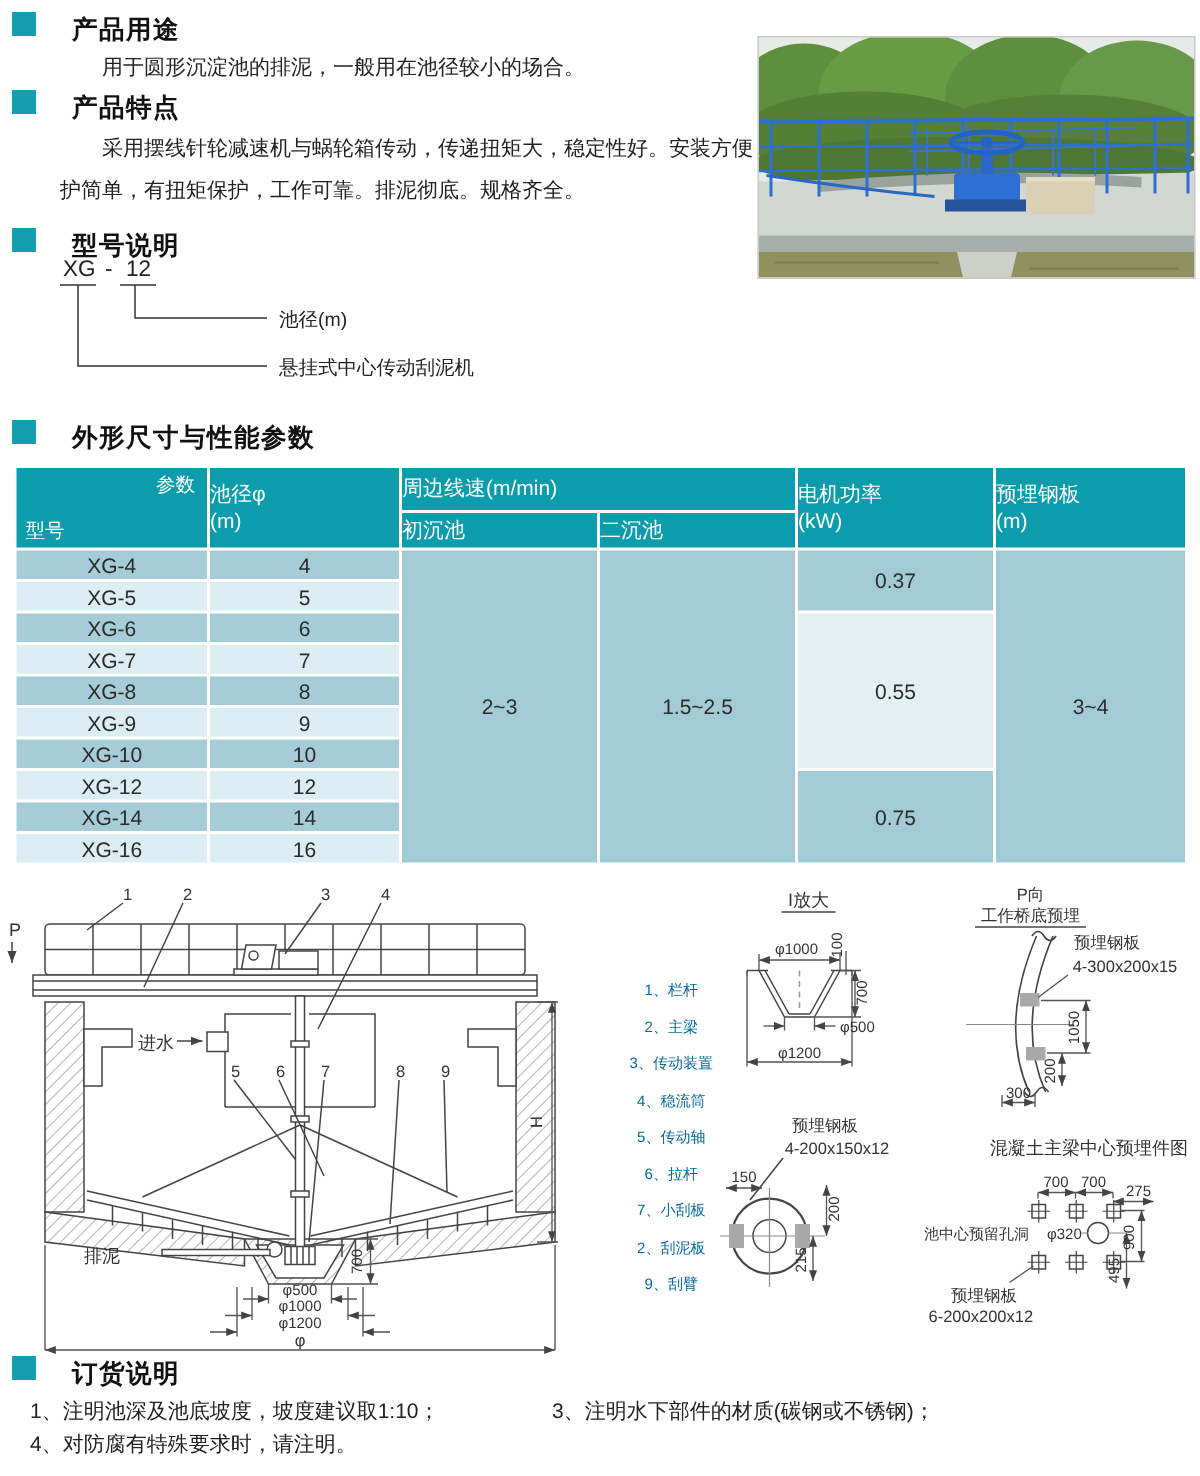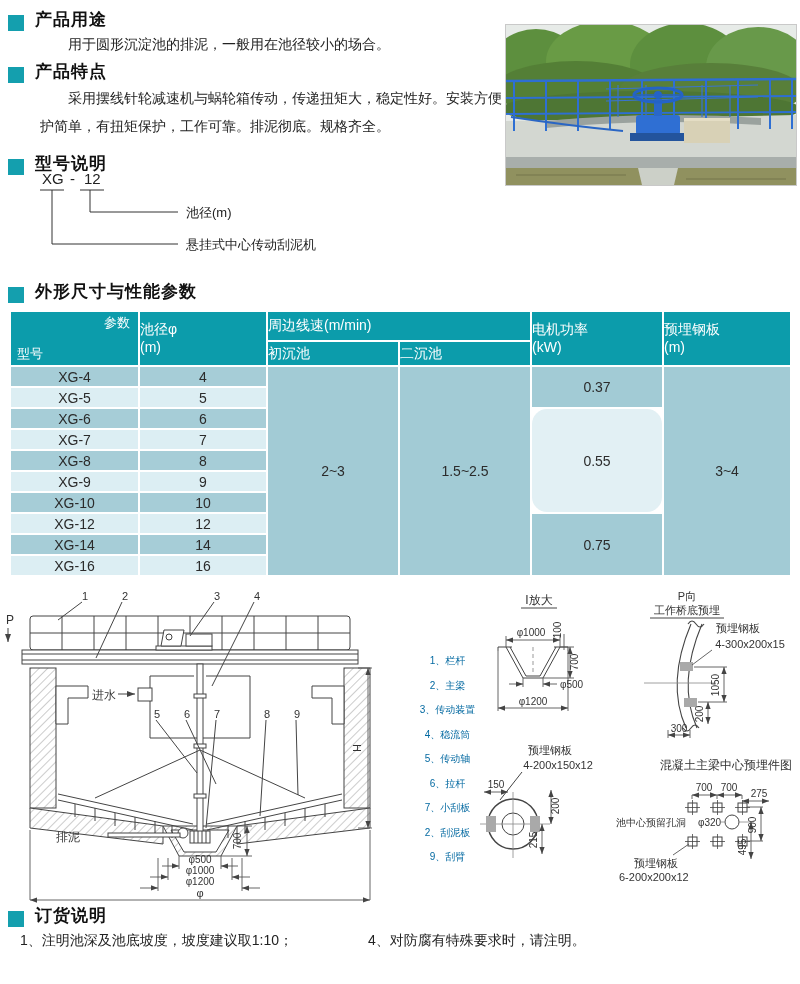--- a/index.html
+++ b/index.html
@@ -1,33 +1,33 @@
 <!DOCTYPE html>
 <html><head>
 <meta charset="utf-8">
 <style>
   html,body{margin:0;padding:0;}
   body{width:800px;height:984px;position:relative;background:#fff;
        font-family:"Liberation Sans","DejaVu Sans",sans-serif;color:#222;overflow:hidden;}
   .abs{position:absolute;}
-  .sec-head{position:absolute;display:flex;align-items:flex-end;gap:11px;}
+  .sec-head{position:absolute;display:flex;align-items:flex-start;gap:24px;}
   .sq{width:16px;height:16px;background:#149fae;flex:0 0 auto;}
   .sec-title{font-size:17px;font-weight:bold;color:#111;letter-spacing:1px;}
   .para{position:absolute;font-size:14px;line-height:28px;color:#222;text-indent:2em;margin-left:32px;}
   .photo{position:absolute;left:505px;top:24px;width:290px;height:160px;border:1px solid #c9c9c9;background:#e7ebe8;}
   
   .spec-table{position:absolute;left:9px;top:310px;border-collapse:separate;border-spacing:2px;table-layout:fixed;}
   .spec-table th{background:#0c9cab;color:#fff;font-weight:normal;font-size:14px;text-align:left;padding:0;line-height:1.25;}
   .spec-table thead tr.h1 th{height:28px;}
   .spec-table thead tr.h2 th{height:23px;margin-left:36px;}
   .spec-table td{font-size:14px;text-align:center;vertical-align:middle;height:19px;padding:0;color:#2b2b2b;}
   .spec-table tbody tr:nth-child(odd) .c{background:#a6cdd7;}
   .spec-table tbody tr:nth-child(even) .c{background:#dceef3;}
   .md{background:#a2cbd5;}
-  .ml{background:#e2f0f4;border-radius:15px;}
+  .ml{background:#e2f0f4;}
   .corner{position:relative;background-color:#0c9cab;
     background-image:linear-gradient(to bottom right,rgba(0,0,0,0) 49.4%,#fff 49.4%,#fff 50.9%,rgba(0,0,0,0) 50.9%);}
   .corner .tr{position:absolute;top:3px;right:8px;font-size:13px;}
   .corner .bl{position:absolute;bottom:3px;left:6px;font-size:13px;}
   .parts{position:absolute;left:390px;top:649px;width:115px;font-size:10px;color:#0369a1;text-align:center;}
   .parts div{height:24.5px;line-height:24.5px;}
   .order-list{position:absolute;left:20px;top:932px;width:772px;display:grid;
               grid-template-columns:348px 1fr;row-gap:4px;font-size:14px;color:#222;}
   svg text{font-family:"Liberation Sans","DejaVu Sans",sans-serif;}
 </style>
@@ -466,14 +466,15 @@
     <text x="8" y="136">6-200x200x12</text>
   </g>
 </svg>
 
 <div class="sec-head" style="left:8px;top:904px">
   <span class="sq"></span>
   <span class="sec-title">订货说明</span>
 </div>
 <div class="order-list">
   <div>1、注明池深及池底坡度，坡度建议取1:10；</div>
+  <div>3、注明水下部件的材质(碳钢或不锈钢)；</div>
   <div>4、对防腐有特殊要求时，请注明。</div>
 </div>
 
 </body></html>

